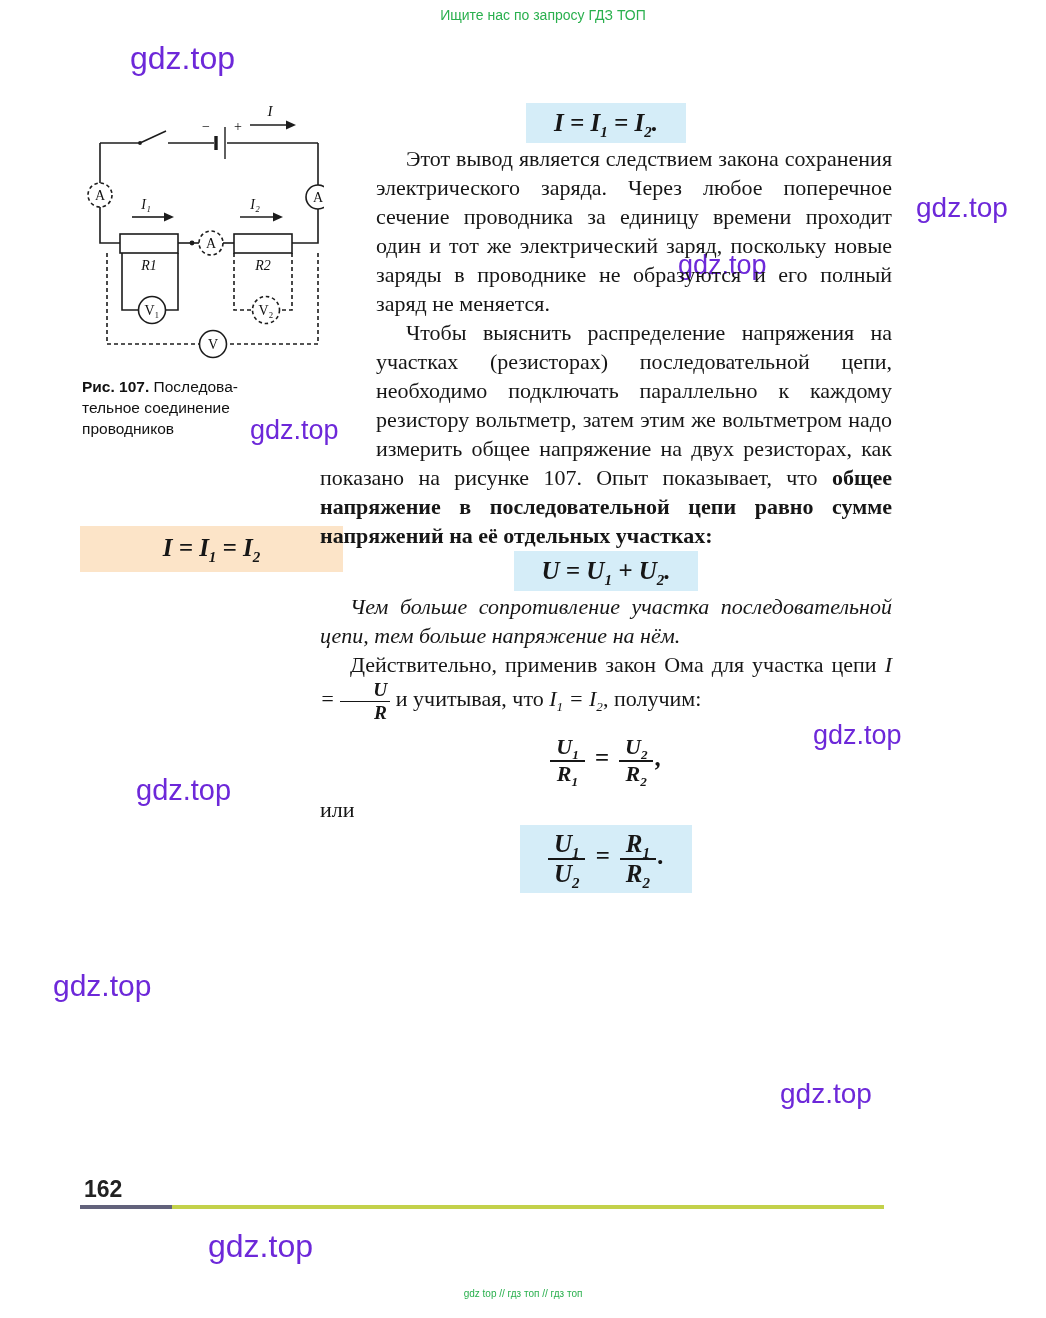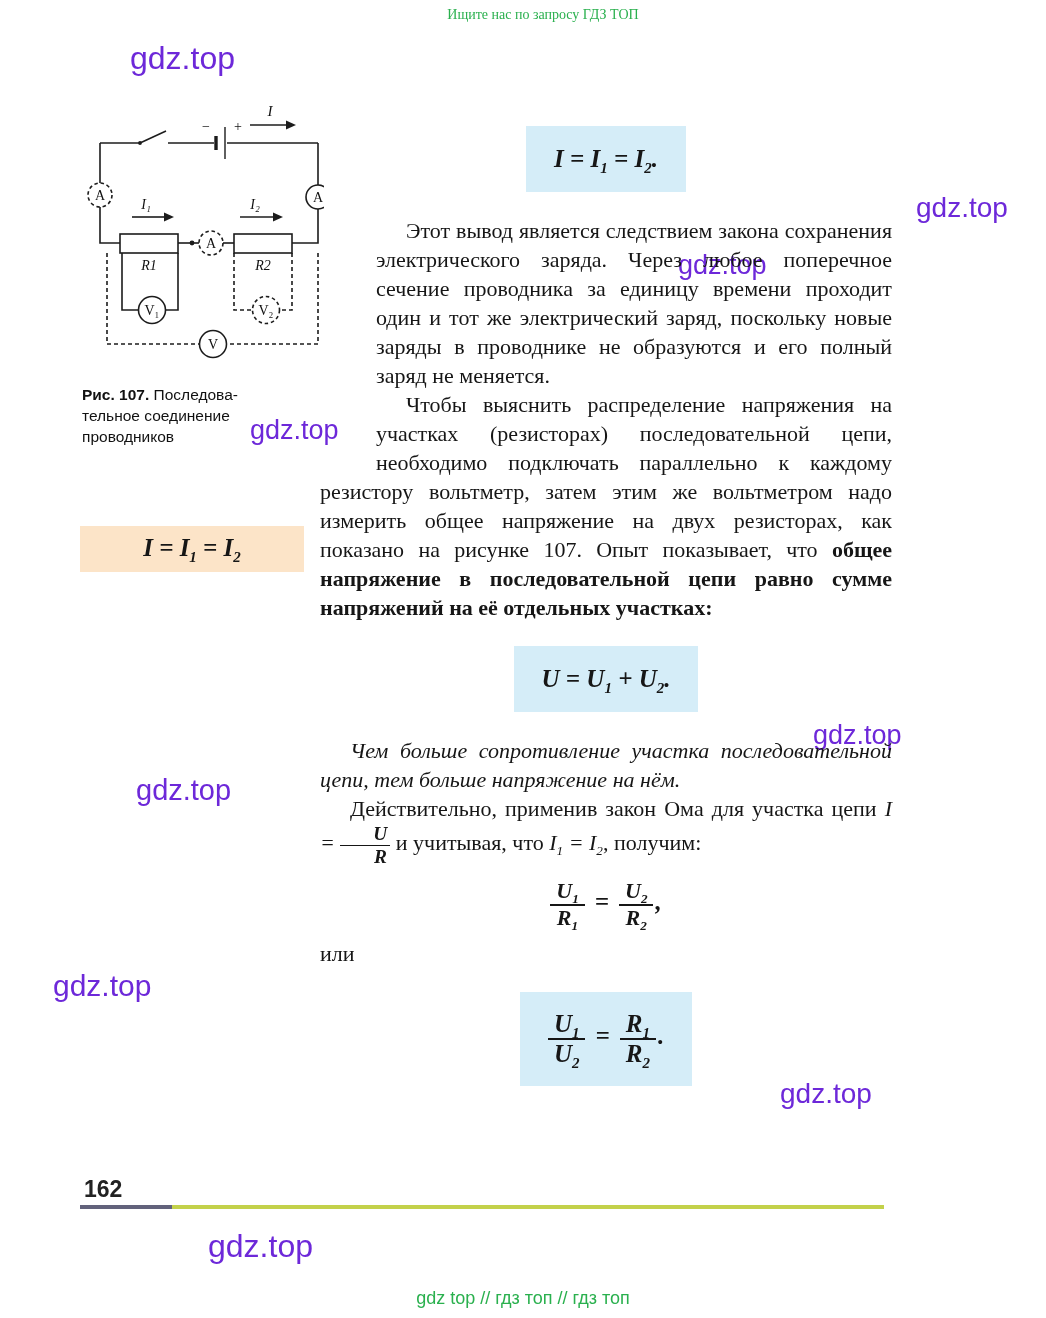--- a/index.html
+++ b/index.html
@@ -1,76 +1,76 @@
 <!DOCTYPE html>
 <html><head>
 <meta charset="utf-8">
 <style>
   * { margin:0; padding:0; box-sizing:border-box; }
   html,body { width:1046px; height:1318px; }
   body { position:relative; background:#ffffff; font-family:"Liberation Serif", serif; color:#161616; overflow:hidden; }
 
   .top-note { position:absolute; top:7px; left:0; right:0; text-align:center;
-    font-family:Liberation Serif, serif; font-size:14px; color:#2ab04e;padding-left:40px; }
+    font-family:Liberation Sans, sans-serif; font-size:14px; color:#2ab04e;padding-left:40px; }
 
   .wm { position:absolute; font-family:"Liberation Sans", sans-serif; color:#6d28d9; white-space:nowrap; }
   .wm1{left:130px;top:40px;font-size:32px;}
   .wm2{left:916px;top:192px;font-size:28px;}
   .wm3{left:678px;top:250px;font-size:27px;}
   .wm4{left:250px;top:415px;font-size:27px;}
   .wm5{left:813px;top:720px;font-size:27px;}
   .wm6{left:136px;top:774px;font-size:29px;}
   .wm7{left:53px;top:969px;font-size:30px;}
   .wm8{left:780px;top:1078px;font-size:28px;}
   .wm9{left:208px;top:1228px;font-size:32px;}
 
   .figure { position:absolute; left:82px; top:100px; width:242px; }
-  .figure figcaption { margin-top:8px; font-family:"Liberation Sans", sans-serif;
+  .figure figcaption { font-family:"Liberation Sans", sans-serif;
     font-size:15.5px; line-height:21px; color:#111; }
   .cap-bold { font-weight:bold; }
 
-  .margin-box { position:absolute; left:80px; width:224px; background:#fce4c8;
+  .margin-box { position:absolute; left:80px; width:263px; background:#fce4c8;
     text-align:center; padding:8px 0 10px; }
   .mb1 { top:526px; }
   .mb2 { top:842px; }
 
   .main { position:absolute; left:320px; top:102px; width:572px;
     font-size:22px; line-height:29px; text-align:justify; }
   .spacer { float:left; width:56px; height:358px; }
   .main p { text-indent:30px; margin:0; }
   .main p.noindent { text-indent:0; }
   .ital { font-style:italic; }
   b { font-weight:bold; }
 
   .math { font-weight:bold; font-style:italic; }
   .margin-box .math, .formula-box .math, .eqsign, .tail { font-size:25px; font-weight:bold; font-style:italic; }
   sub { font-size:60%; line-height:0; }
 
-  .formula-box { background:#d5edf8; width:fit-content; margin:24px auto;
-    padding:18px 28px; text-indent:0; text-align:center; }
+  .formula-box { background:#d5edf8; width:fit-content; margin:1px auto;
+    padding:5px 28px; text-indent:0; text-align:center; }
 
   .equation { text-align:center; text-indent:0; margin:12px 0 8px; }
   .frac { display:inline-block; vertical-align:middle; text-align:center; line-height:1.12; }
   .frac > span { display:block; padding:0 6px; }
   .frac .den { border-top:2px solid #161616; }
   .eqsign { margin:0 10px; }
   .tail { margin-left:2px; }
 
   .inline-math { font-style:italic; font-weight:normal; }
   .inline-frac { font-size:0.88em; vertical-align:middle; }
   .inline-frac > span { padding:0 3px; }
   .inline-frac .den { border-top:1.6px solid #161616; }
 
   .page-num { position:absolute; left:84px; top:1176px;
     font-family:"Liberation Sans", sans-serif; font-weight:bold; font-size:23px; color:#222; }
   .rule { position:absolute; top:1205px; left:80px; width:804px; height:4px; }
   .rule .seg1 { position:absolute; left:0; top:0; width:92px; height:4px; background:#62627b; }
   .rule .seg2 { position:absolute; left:92px; top:0; width:712px; height:4px; background:#c3d14a; }
   .bottom-links { position:absolute; top:1288px; left:0; right:0; text-align:center;
-    font-family:"Liberation Sans", sans-serif; font-size:18px; color:#2ab04e; }
+    font-family:"Liberation Sans", sans-serif; font-size:10px; color:#2ab04e; }
 
   .circuit text { font-family:"Liberation Serif", serif; }
 </style>
 </head>
 <body>
 
 <div style="position:absolute; inset:0;">
 
   <div class="top-note">Ищите нас по запросу ГДЗ ТОП</div>
 

